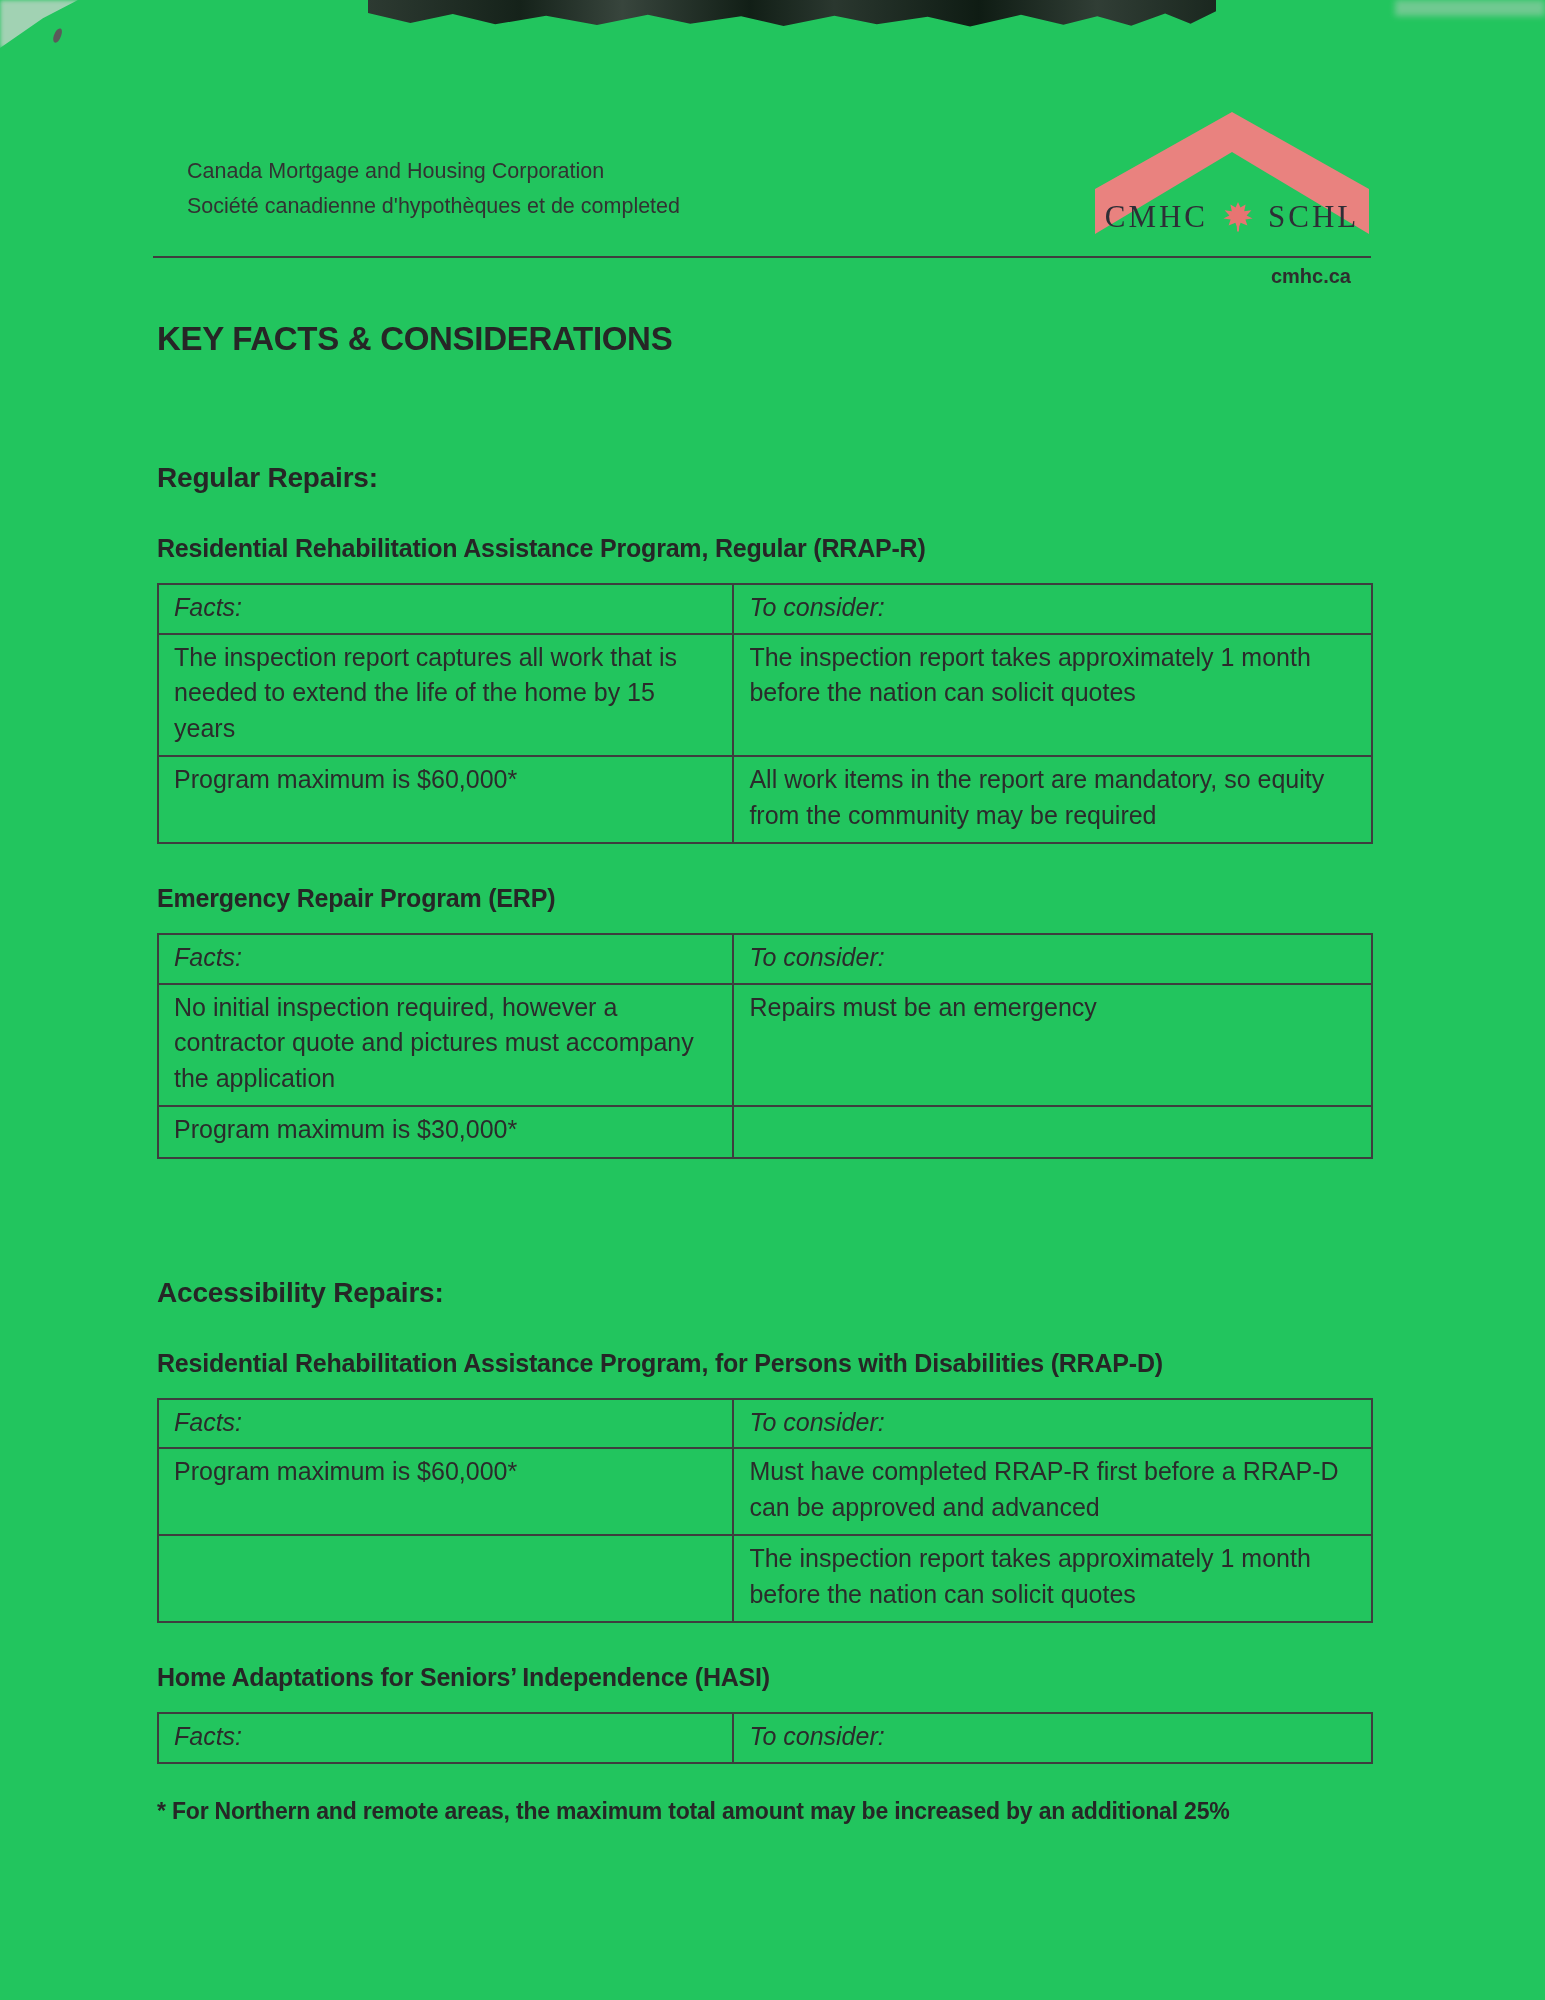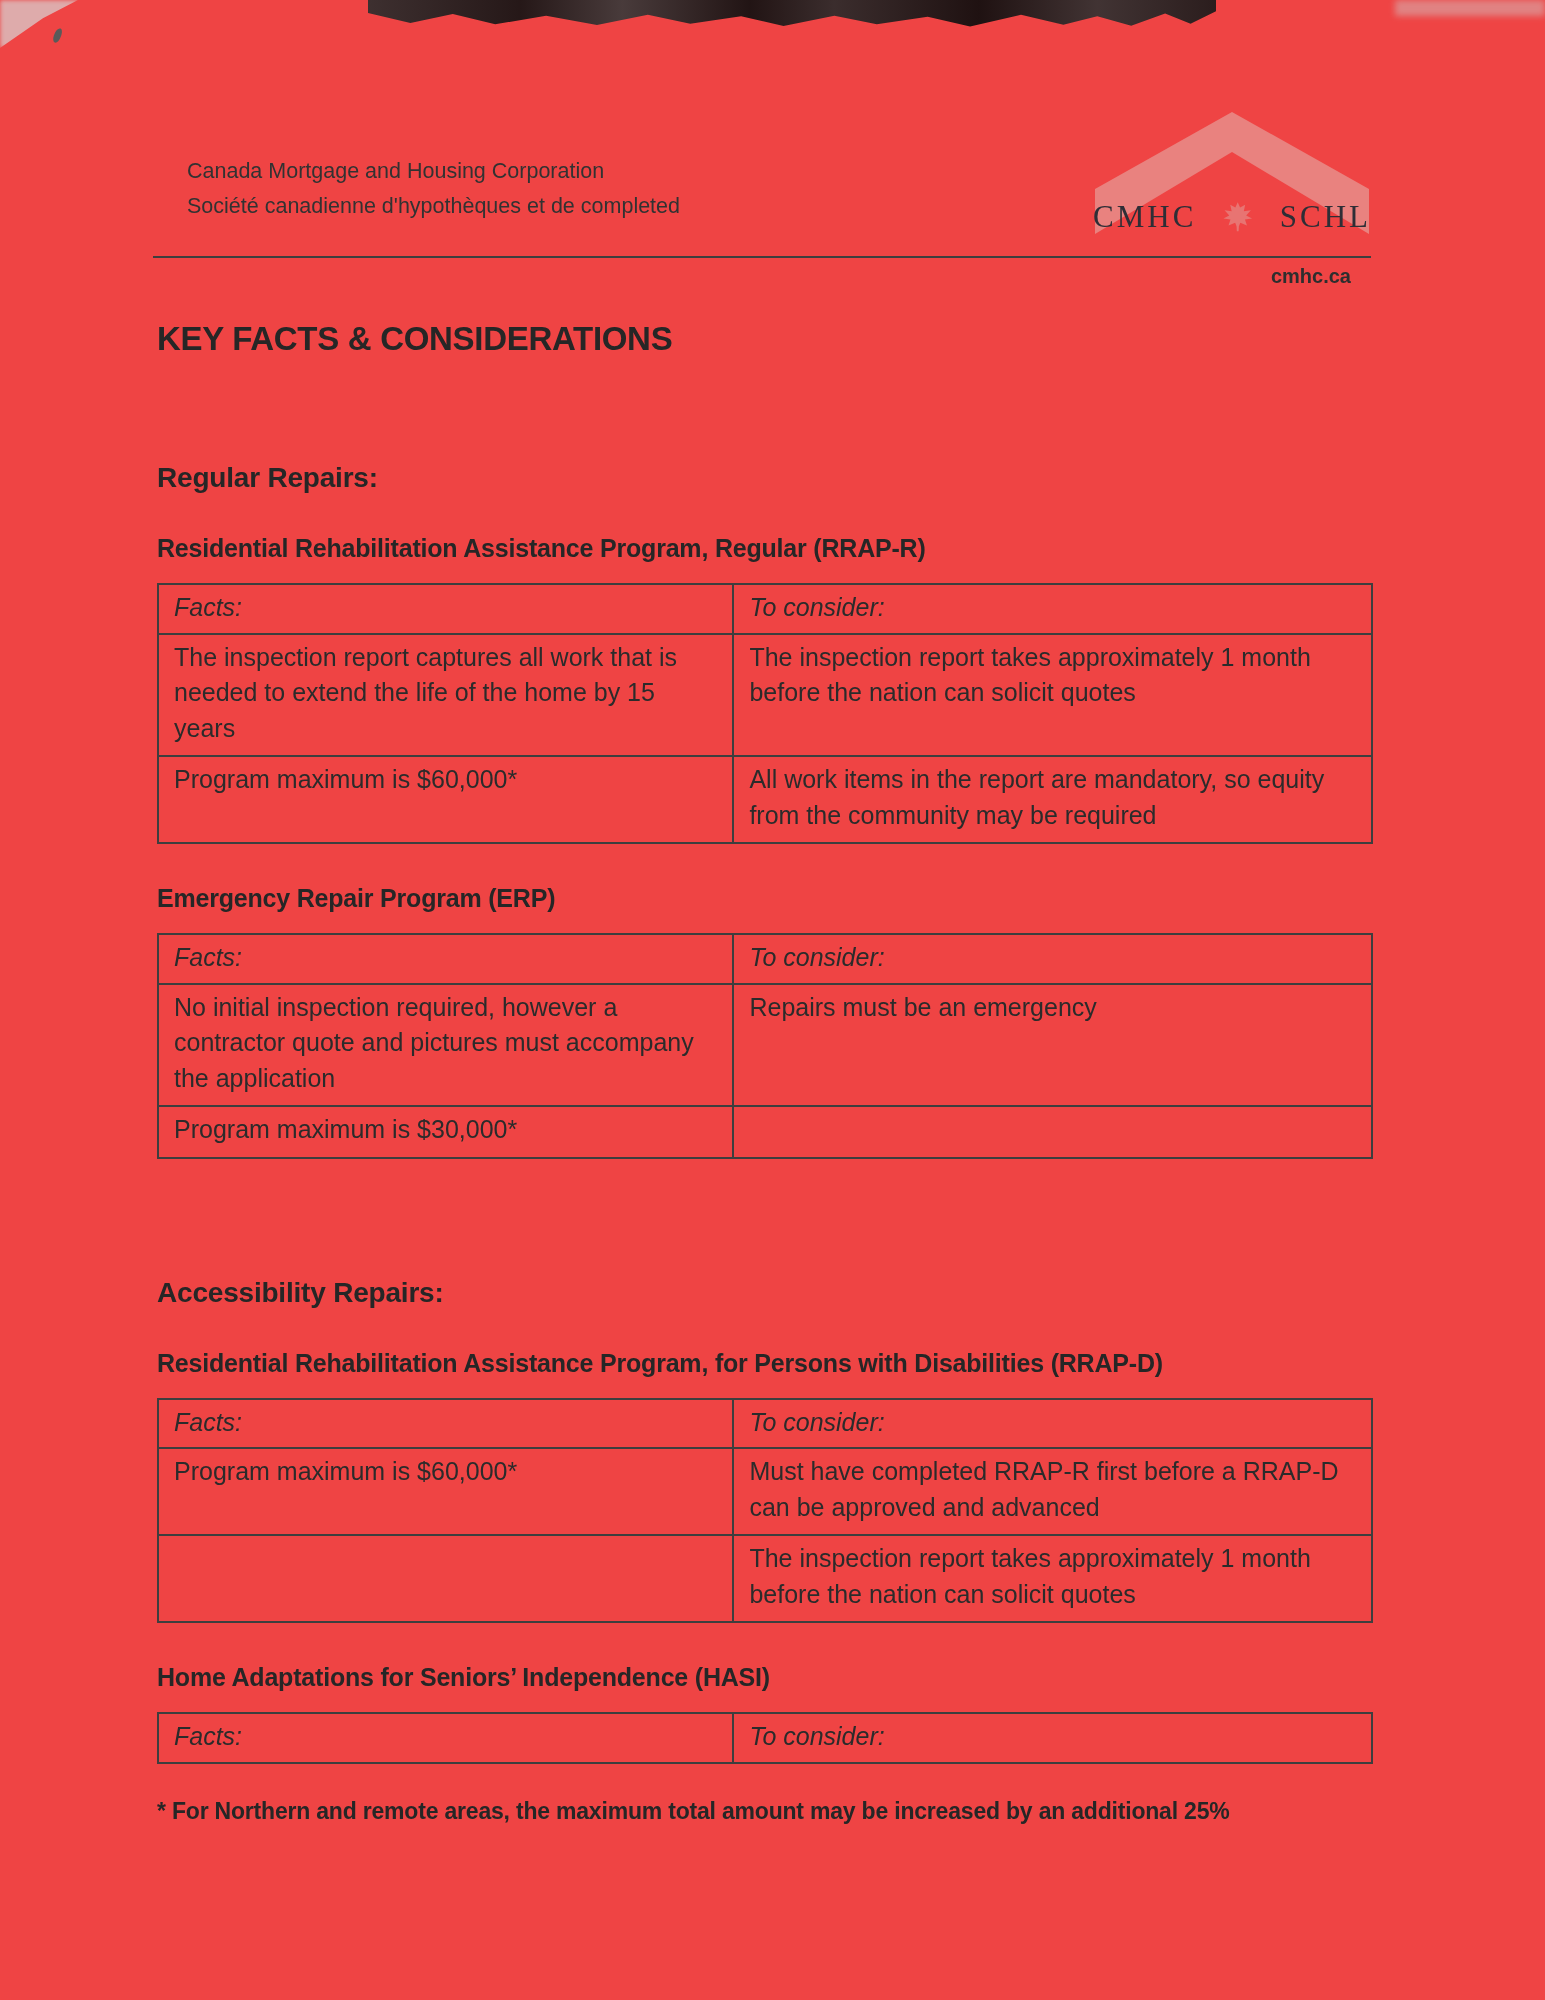--- a/index.html
+++ b/index.html
@@ -1,19 +1,19 @@
 <!DOCTYPE html>
 <html><head>
 <meta charset="utf-8">
 <style>
   html,body{margin:0;padding:0;background:#e9e9e9;}
   .page{
     position:relative;
     width:1545px;height:2000px;
-    background:#ef4444;
+    background:#22c55e;
     font-family:"Liberation Sans","DejaVu Sans",sans-serif;
     color:#2b2b2b;
     overflow:hidden;
     margin:0 auto;
   }
   
   .scan-band{
     position:absolute;top:0;left:368px;width:848px;height:27px;
     background:linear-gradient(90deg,#2e2e2e 0%,#141414 18%,#3a3a3a 30%,#101010 45%,#2b2b2b 55%,#0d0d0d 72%,#323232 86%,#1a1a1a 100%);
     clip-path:polygon(0 0,100% 0,100% 42%,97% 88%,94% 50%,90% 95%,86% 60%,82% 92%,77% 55%,71% 98%,66% 62%,60% 90%,55% 58%,49% 96%,44% 60%,38% 88%,33% 55%,27% 93%,21% 58%,15% 90%,10% 52%,5% 85%,0 48%);
@@ -35,21 +35,21 @@
     transform:rotate(18deg);
   }
   
   .content{position:absolute;left:157px;top:0;width:1216px;}
   .header-row{display:flex;justify-content:space-between;align-items:flex-start;margin-top:108px;}
   .org-block{margin-left:30px;margin-top:46px;font-size:21.5px;line-height:1.62;color:#323232;}
   .logo{position:relative;width:278px;height:124px;margin-top:2px;margin-right:2px;flex:none;}
   .logo svg.roof{position:absolute;inset:0;}
   .logo .logo-textrow{
     position:absolute;left:0;right:0;bottom:0;height:34px;
-    display:flex;justify-content:center;align-items:center;gap:27px;
+    display:flex;justify-content:center;align-items:center;gap:15px;
     font-family:"Liberation Serif","DejaVu Serif",serif;
     font-size:31px;color:#2e2e36;letter-spacing:3px;font-weight:500;
   }
   .rule{border:none;border-top:2.5px solid #3e3e3e;margin:22px 0 0 -4px;width:1218px;}
   .website{text-align:right;margin:7px 22px 0 0;font-weight:bold;font-size:20px;color:#2e2e2e;}
   .page-title{margin-top:32px;font-size:33px;font-weight:bold;letter-spacing:-.3px;color:#262626;}
   .section-heading{
     margin-top:104px;font-size:28px;font-weight:bold;color:#262626;
     text-decoration-thickness:2.5px;text-underline-offset:5px;
     letter-spacing:-.2px;

